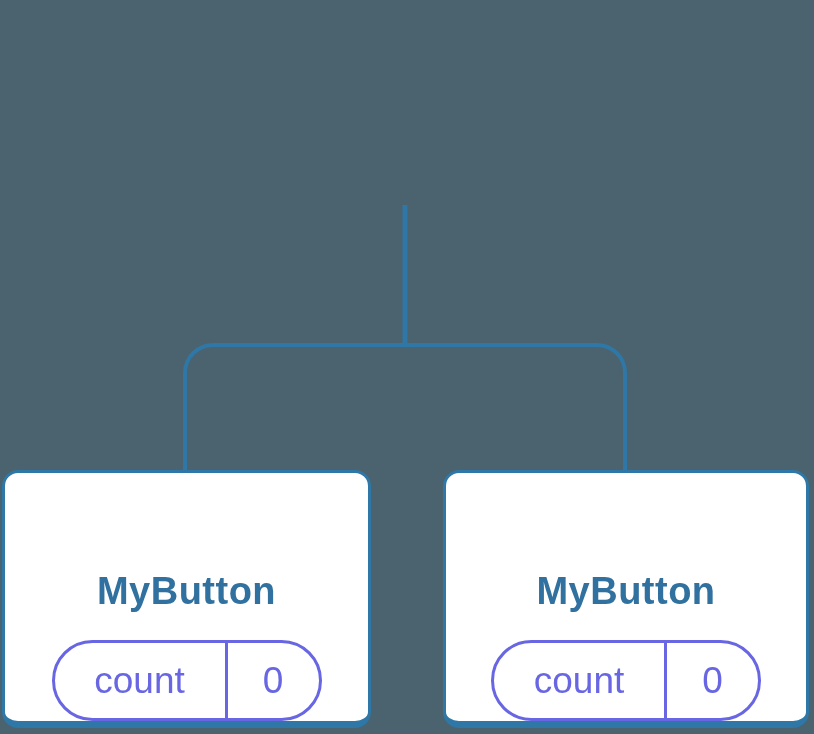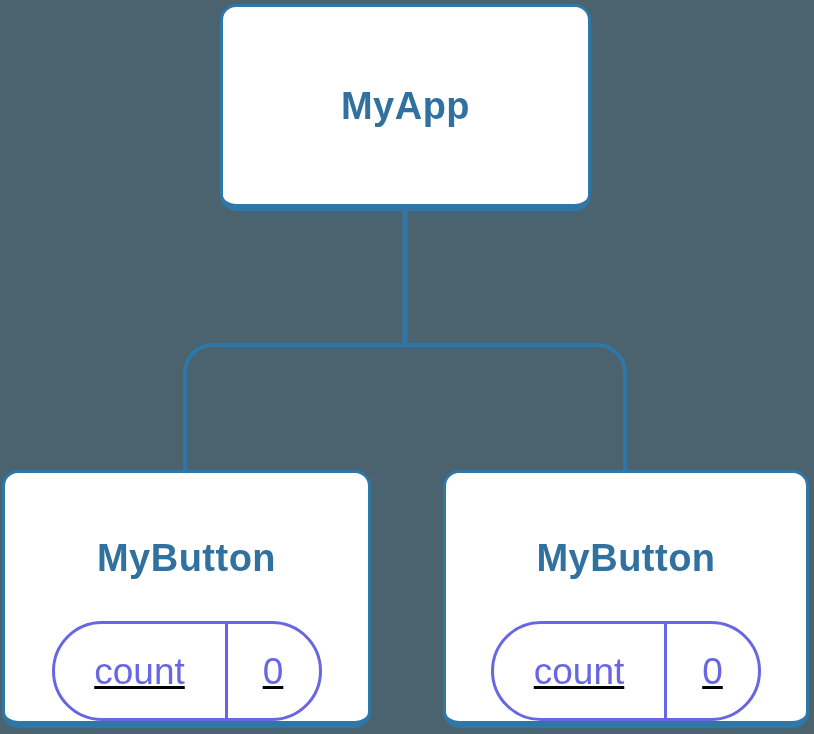--- a/index.html
+++ b/index.html
@@ -59,30 +59,29 @@
     color: var(--title);
     font-size: 38px;
     font-weight: bold;
     letter-spacing: 0.5px;
     line-height: 1;
   }
   .card.child .card-title {
     margin-top: 50px;
   }
   .state-pill {
-    margin-top: 44px;
+    margin-top: 30px;
     width: 270px;
-    height: 100px;
+    height: 81px;
     border: 3px solid var(--state);
     border-radius: 52px;
     display: flex;
     align-items: stretch;
     overflow: hidden;
     background: var(--card-fill);
-    text-decoration: underline;
   }
   .state-key {
     flex: 1 1 auto;
     display: flex;
     align-items: center;
     justify-content: center;
     border-right: 3px solid var(--state);
     color: var(--state);
     font-size: 37px;
     line-height: 1;
@@ -100,23 +99,20 @@
 </head>
 <body>
 
 <div class="stage">
 
   <svg class="connectors" viewBox="0 0 814 734" aria-hidden="true">
     <path d="M405 205 L405 347" stroke-width="5"></path>
     <path d="M185 472 L185 373 A28 28 0 0 1 213 345 L597 345 A28 28 0 0 1 625 373 L625 472" stroke-width="4"></path>
   </svg>
 
-  <div class="card root">
-    <div class="card-title">MyApp</div>
-  </div>
 
   <div class="card child left">
     <div class="card-title">MyButton</div>
     <div class="state-pill">
       <span class="state-key">count</span>
       <span class="state-value">0</span>
     </div>
   </div>
 
   <div class="card child right">

